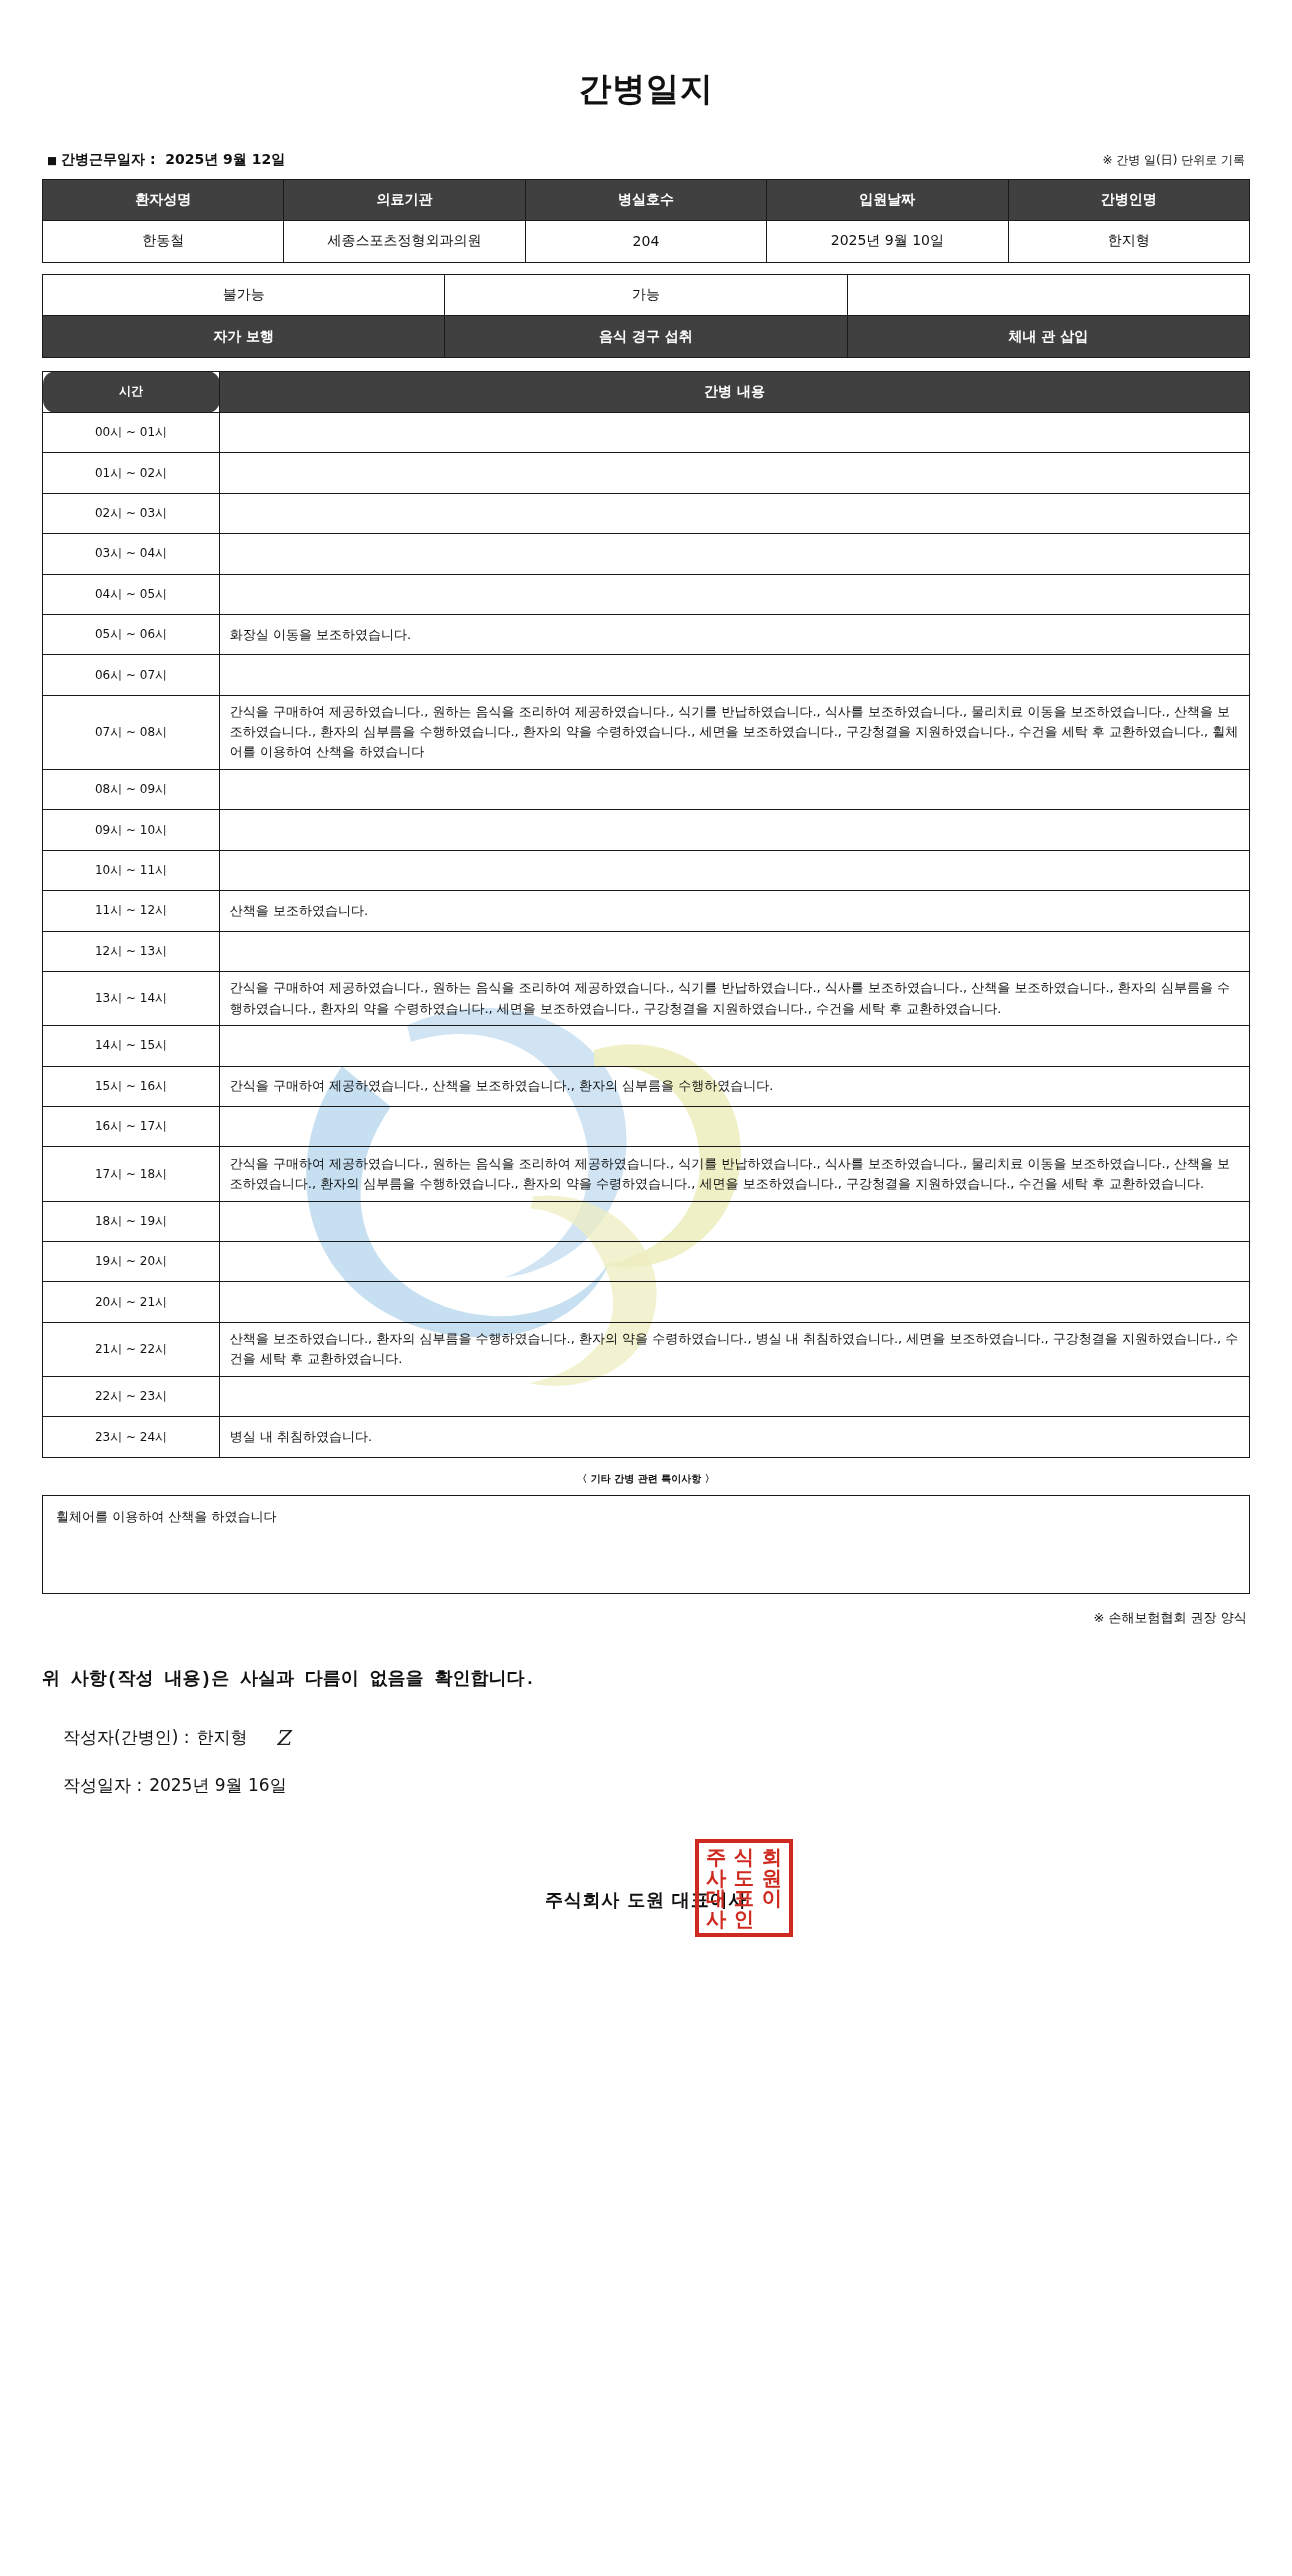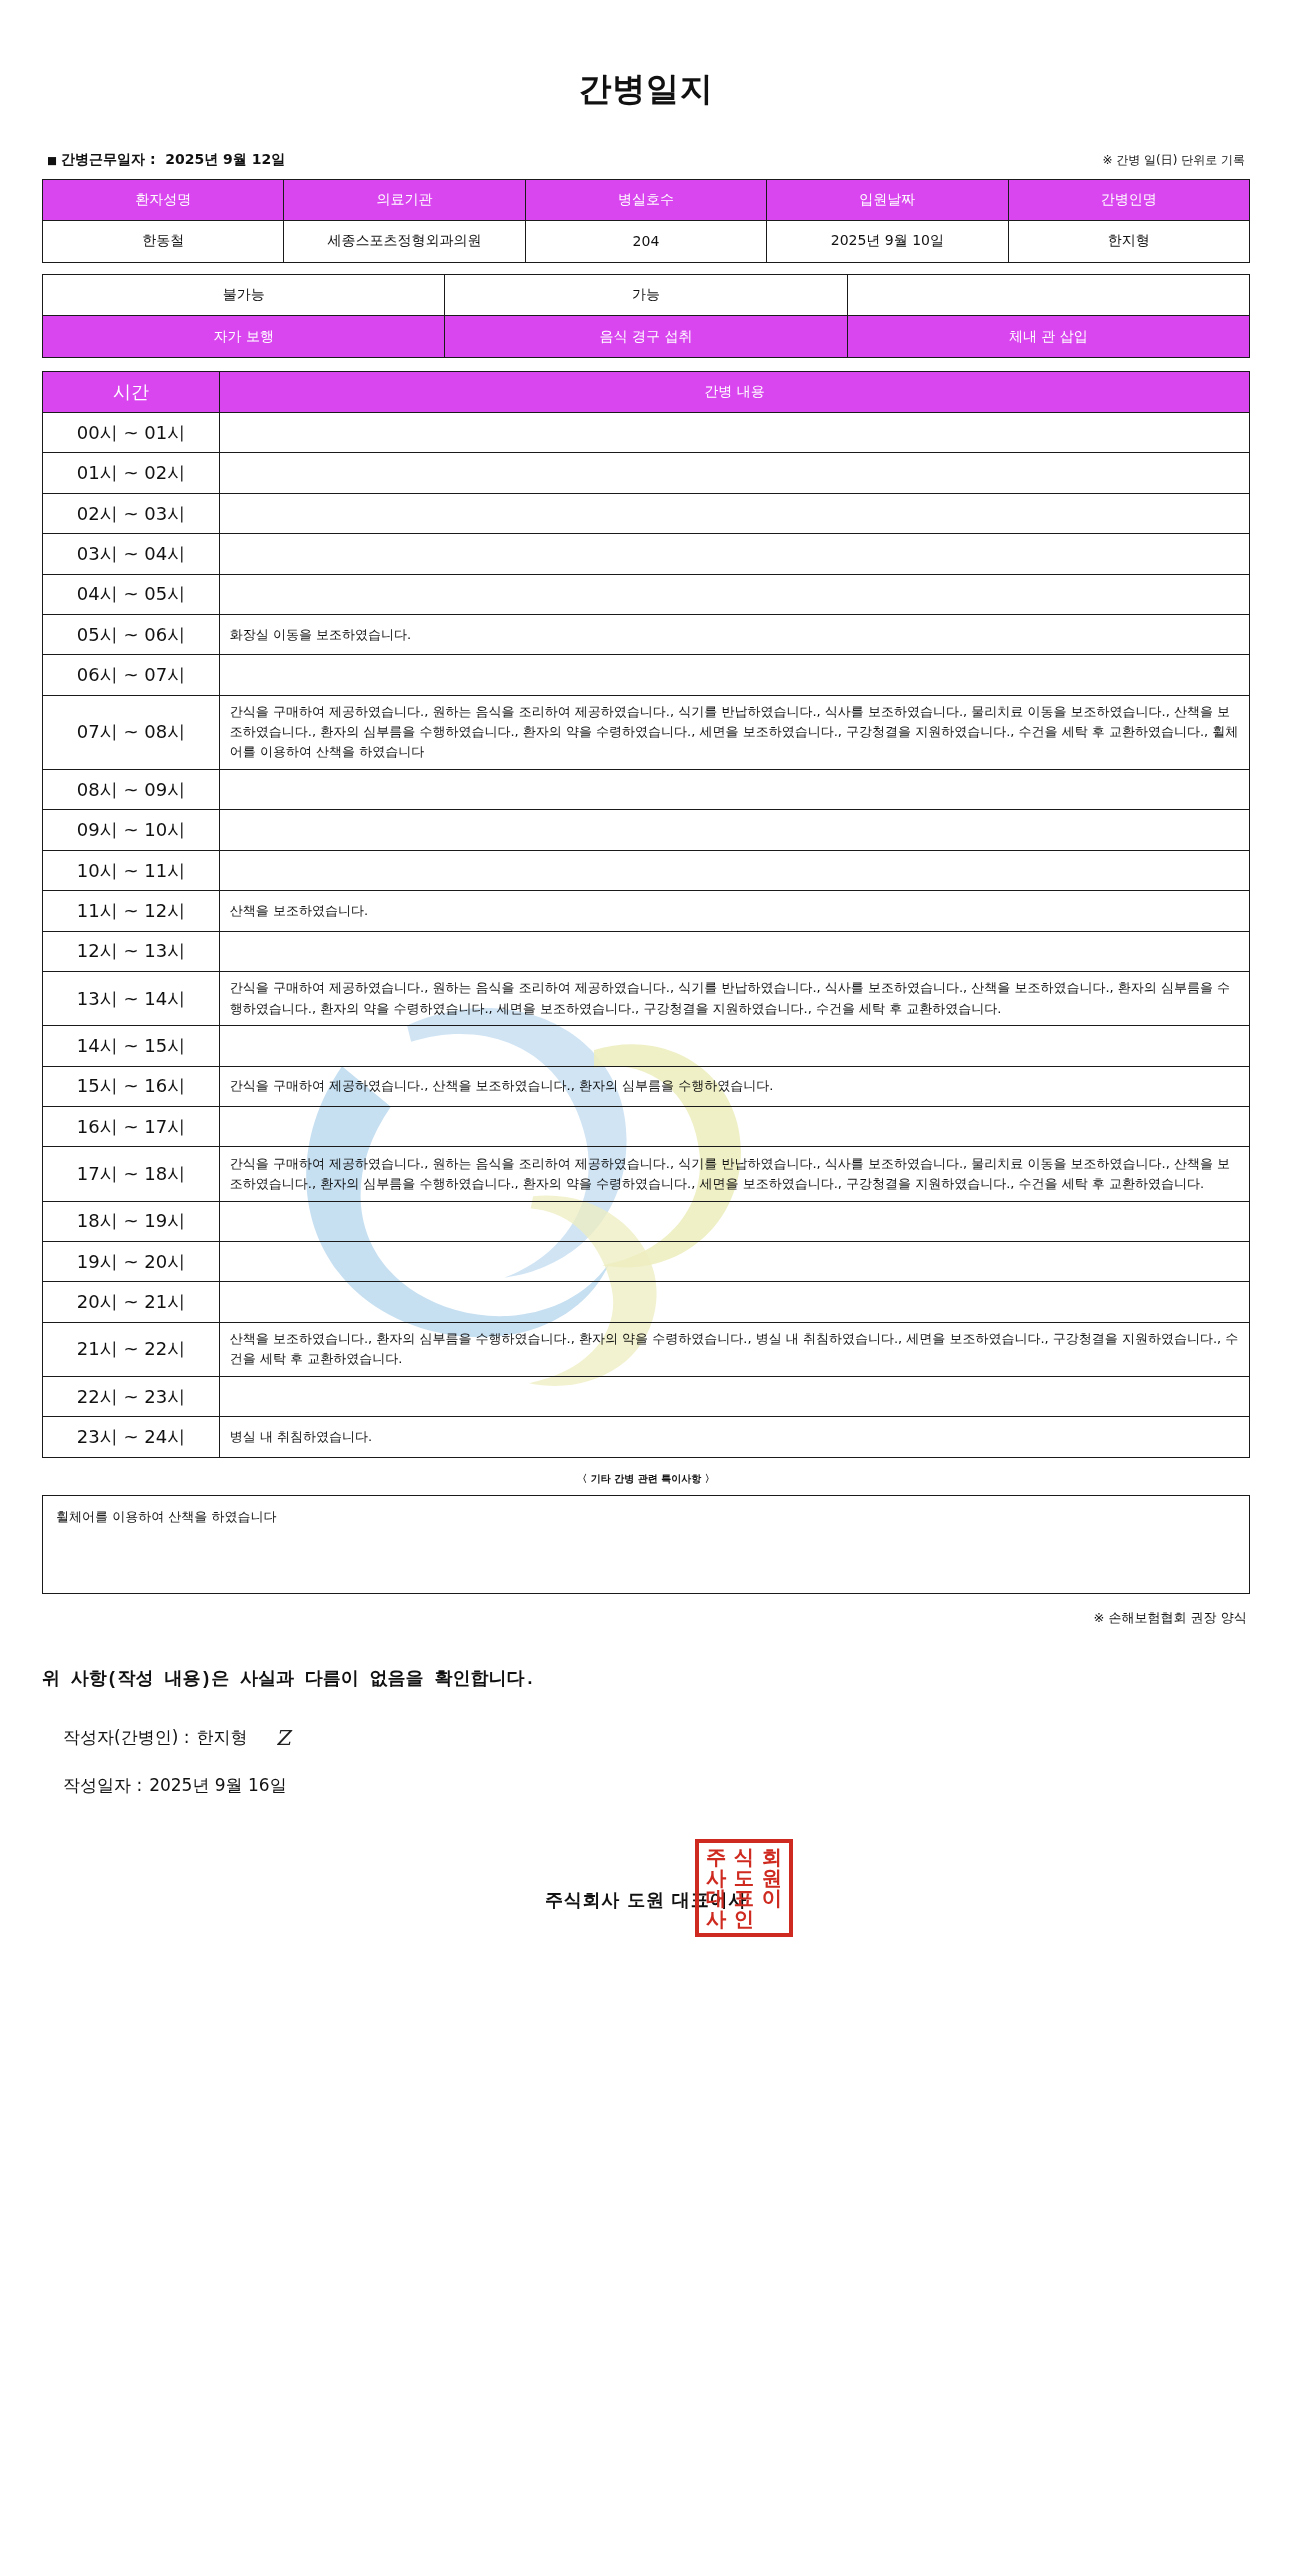--- a/index.html
+++ b/index.html
@@ -59,36 +59,37 @@
   }
   td, th {
     border: 0.8px solid #1a1a1a;
     padding: 5.7px 6.5px;
     font-size: 14px;
     text-align: center;
     vertical-align: middle;
     background: transparent;
   }
   thead th, td.hdr {
-    background: #d946ef;
+    background: #404040;
     color: #ffffff;
-    font-weight: normal;
+    font-weight: bold;
     height: 28px;
     margin-top: 28px;
   }
   .info-table { margin-bottom: 11.4px; }
   .info-table td { height: 29px; }
   .care-table { margin-bottom: 13px; }
   .care-table td { height: 29px; }
   .care-table td.empty-cell { border-top: 0.8px solid #1a1a1a; }
 
   .log-table td.time-cell {
     width: 163px;
-    font-size: 18px;
+    font-size: 12px;
     height: 28px;
+    border-radius: 13px;
   }
   .log-table td.note-cell {
     text-align: left;
     font-size: 13px;
     line-height: 1.55;
     padding: 6.5px 9.8px;
   }
   .log-table td.hdr { height: 29px; }
 
   .etc-title {

